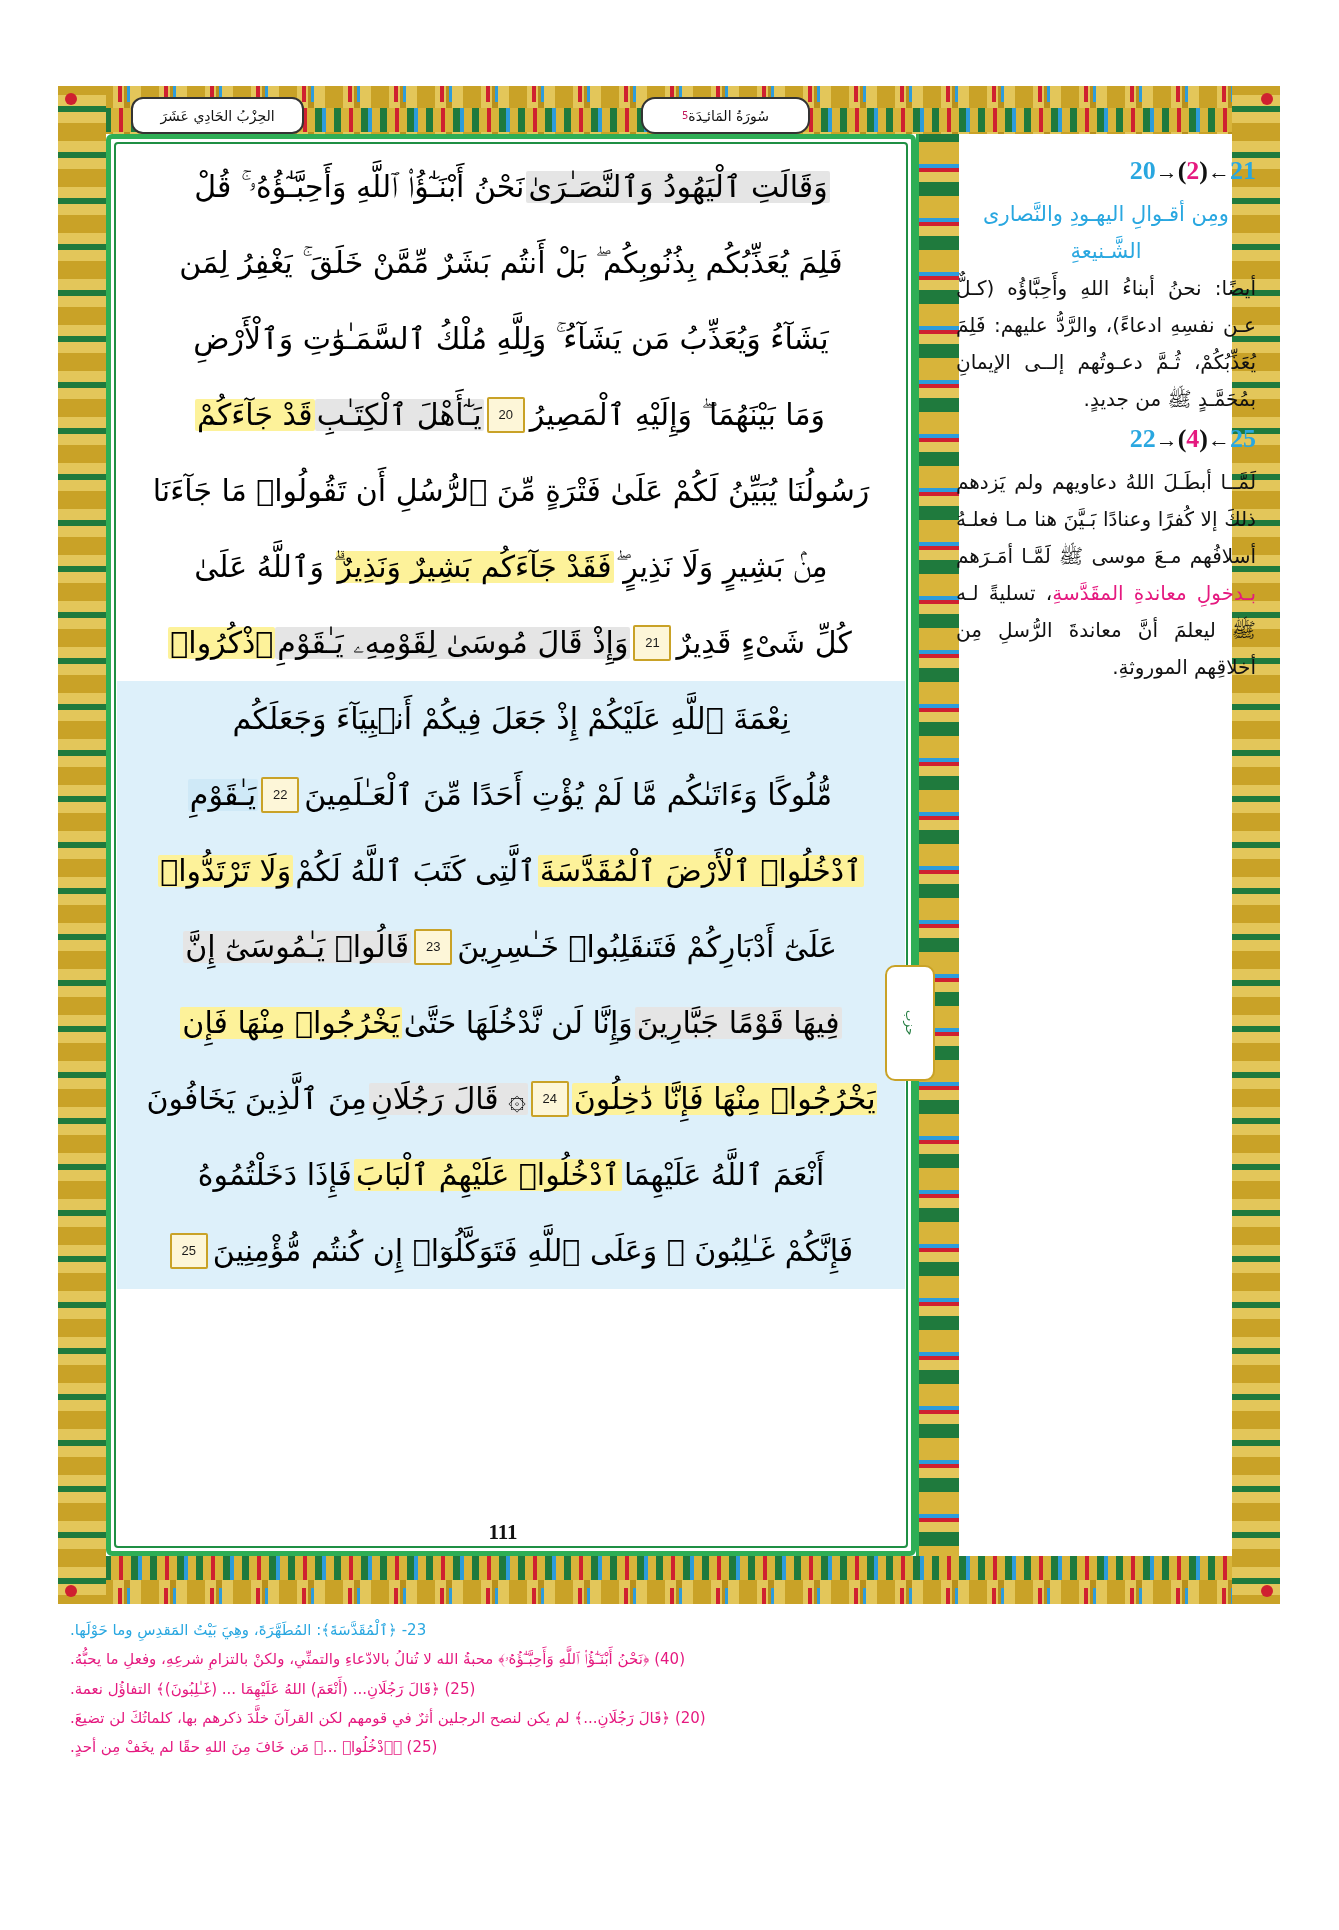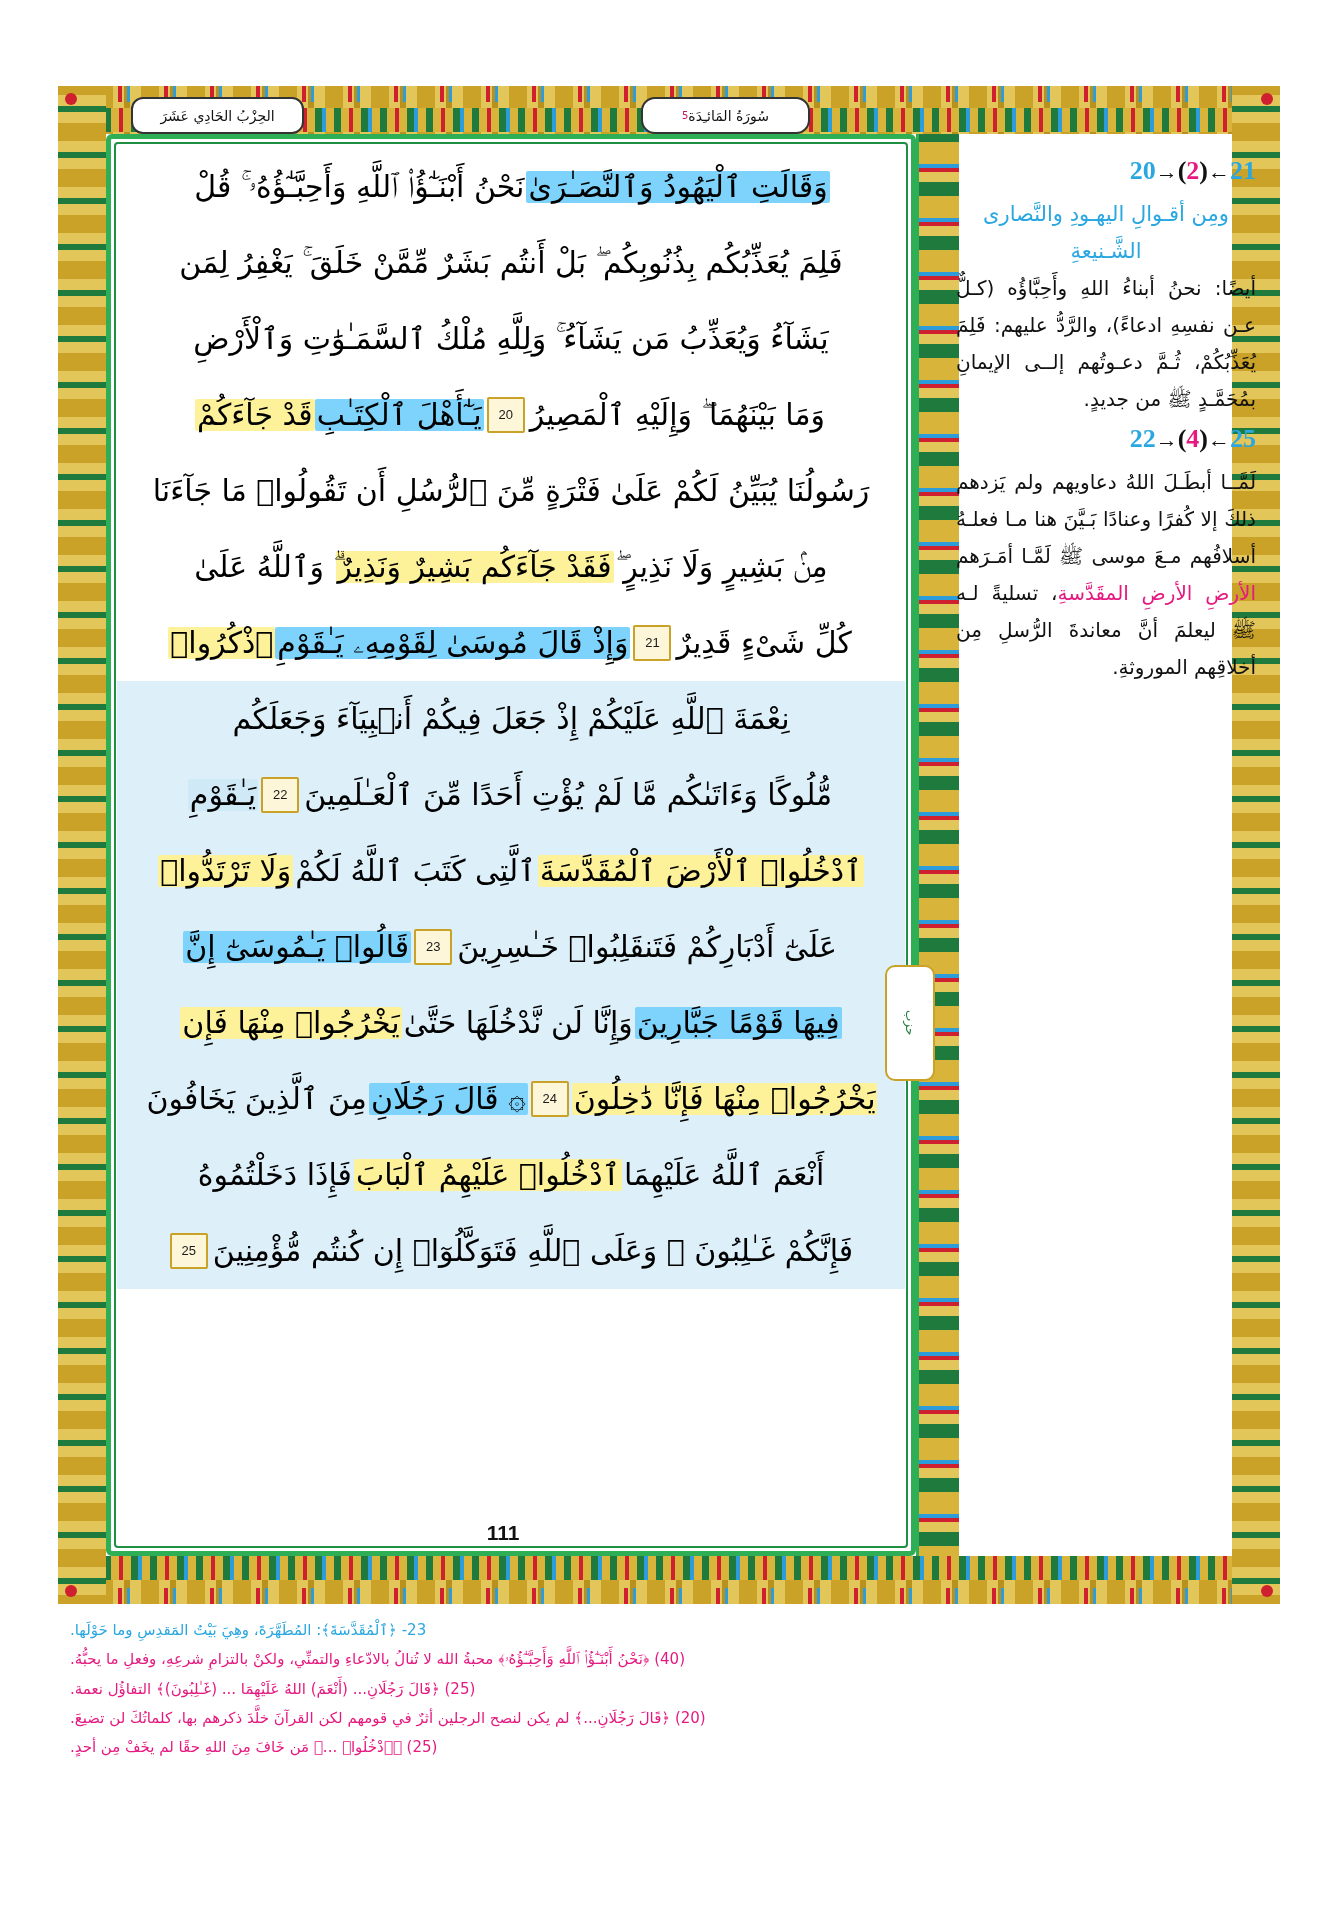--- a/index.html
+++ b/index.html
@@ -84,41 +84,41 @@
         #2d9cdb 38px,#2d9cdb 42px,
         #d8b43a 42px,#d8b43a 54px);
     border-left:3px solid #2eae55;}
 
   
   .qline{direction:rtl;text-align:center;white-space:nowrap;
     font-family:"DejaVu Sans","Liberation Serif",serif;
     font-size:30px;line-height:1.0;color:#000;
     height:76px;display:flex;align-items:center;justify-content:center;}
   .qline span{display:inline-block;padding:1px 2px;border-radius:2px;}
-  .hl-pink{background:#7dd3fc;}
+  .hl-pink{background:#e5e5e5;}
   .hl-yellow{background:#fdf29a;}
   .hl-blue{background:#cfe9f7;}
   .hl-none{background:transparent;}
   .band-blue{background:#ddf0fa;}
 
   
   .ayah{display:inline-block;width:30px;height:30px;line-height:30px;
     border-radius:50%;border:2px solid #c9a227;background:#fdf6d8;
     color:#1a1a1a;font-size:13px;text-align:center;vertical-align:middle;
     font-family:"Liberation Sans",sans-serif;margin:0 3px;}
 
   
   #hizb-marker{position:absolute;left:885px;top:965px;width:46px;height:112px;
     background:#fff;border:2px solid #c9a227;border-radius:10px;z-index:7;
     display:flex;align-items:center;justify-content:center;}
   #hizb-marker .hm-t{font-size:12px;color:#1f7a3d;writing-mode:vertical-rl;}
 
   
   #page-num{position:absolute;left:0;right:16px;bottom:6px;text-align:center;
-    font-family:Liberation Sans, sans-serif;font-size:21px;font-weight:bold;color:#111;}
+    font-family:Liberation Serif, serif;font-size:21px;font-weight:bold;color:#111;}
 
   
   #sidebar{position:absolute;left:956px;top:150px;width:300px;height:1400px;
     direction:rtl;text-align:justify;z-index:5;}
   .sb-range{font-family:"Liberation Serif",serif;font-size:26px;font-weight:bold;
     text-align:right;margin:6px 0 10px;letter-spacing:0;white-space:nowrap;}
   .sb-range .n-blue{color:#29a7e0;}
   .sb-range .n-pink{color:#e5197f;}
   .sb-range .arrow{color:#111;font-size:22px;}
   .sb-range .paren{color:#111;}
@@ -264,21 +264,21 @@
   </div>
 
   <div id="sidebar">
       <div>
         <div class="sb-range"><span class="n-blue">21</span><span class="arrow">←</span><span class="paren">(</span><span class="n-pink">2</span><span class="paren">)</span><span class="arrow">→</span><span class="n-blue">20</span></div>
         <div class="sb-head">ومِن أقـوالِ اليهـودِ والنَّصارى الشَّـنيعةِ</div>
         <div class="sb-body">أيضًا: نحنُ أبناءُ اللهِ وأَحِبَّاؤُه (كـلٌّ عـن نفسِهِ ادعاءً)، والرَّدُّ عليهم: فَلِمَ يُعَذِّبُكُمْ، ثُـمَّ دعـوتُهم إلــى الإيمانِ بمُحَمَّـدٍ ﷺ من جديدٍ.</div>
       </div>
       <div>
         <div class="sb-range"><span class="n-blue">25</span><span class="arrow">←</span><span class="paren">(</span><span class="n-pink">4</span><span class="paren">)</span><span class="arrow">→</span><span class="n-blue">22</span></div>
-        <div class="sb-body">لَمَّــا أبطَـلَ اللهُ دعاويهم ولم يَزدهم ذلكَ إلا كُفرًا وعنادًا بَـيَّنَ هنا مـا فعلـهُ أسلافُهم مـعَ موسى ﷺ لَمَّـا أمَـرَهم <span class="pink">الأرضِ الأرضِ</span> <span class="pink">المقَدَّسةِ</span>، تسليةً لـه ﷺ ليعلمَ أنَّ معاندةَ الرُّسلِ مِن أخلاقِهم الموروثةِ.</div>
+        <div class="sb-body">لَمَّــا أبطَـلَ اللهُ دعاويهم ولم يَزدهم ذلكَ إلا كُفرًا وعنادًا بَـيَّنَ هنا مـا فعلـهُ أسلافُهم مـعَ موسى ﷺ لَمَّـا أمَـرَهم <span class="pink">بـدخولِ معاندةِ</span> <span class="pink">المقَدَّسةِ</span>، تسليةً لـه ﷺ ليعلمَ أنَّ معاندةَ الرُّسلِ مِن أخلاقِهم الموروثةِ.</div>
       </div>
     </div>
 
   <div id="footnotes">
       <div class="fn cyan">23- ﴿ٱلْمُقَدَّسَةَ﴾: المُطَهَّرَةَ، وهِيَ بَيْتُ المَقدِسِ وما حَوْلَها.</div>
       <div class="fn pink">(40) ﴿نَحْنُ أَبْنَـٰٓؤُا۟ ٱللَّهِ وَأَحِبَّـٰٓؤُهُۥ﴾ محبةُ الله لا تُنالُ بالادّعاءِ والتمنِّي، ولكنْ بالتزامِ شرعِهِ، وفعلِ ما يحبُّهُ.</div>
       <div class="fn pink">(25) ﴿قَالَ رَجُلَانِ... (أَنْعَمَ) اللهُ عَلَيْهِمَا ... (غَـٰلِبُونَ)﴾ التفاؤُل نعمة.</div>
       <div class="fn pink">(20) ﴿قَالَ رَجُلَانِ...﴾ لم يكن لنصح الرجلين أثرٌ في قومهم لكن القرآنَ خلَّدَ ذكرهم بها، كلماتُكَ لن تضيعَ.</div>
       <div class="fn pink">(25) ﴿ٱدْخُلُوا۟ ...﴾ مَن خَافَ مِنَ اللهِ حقًا لم يخَفْ مِن أحدٍ.</div>
     </div>

